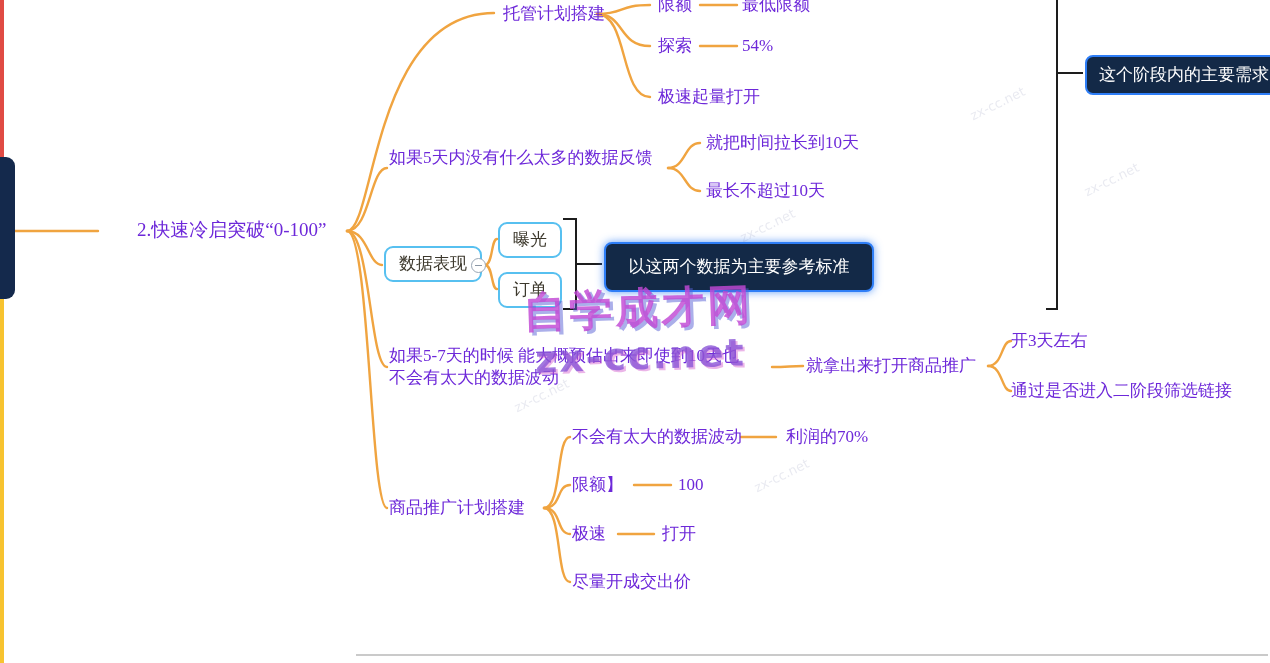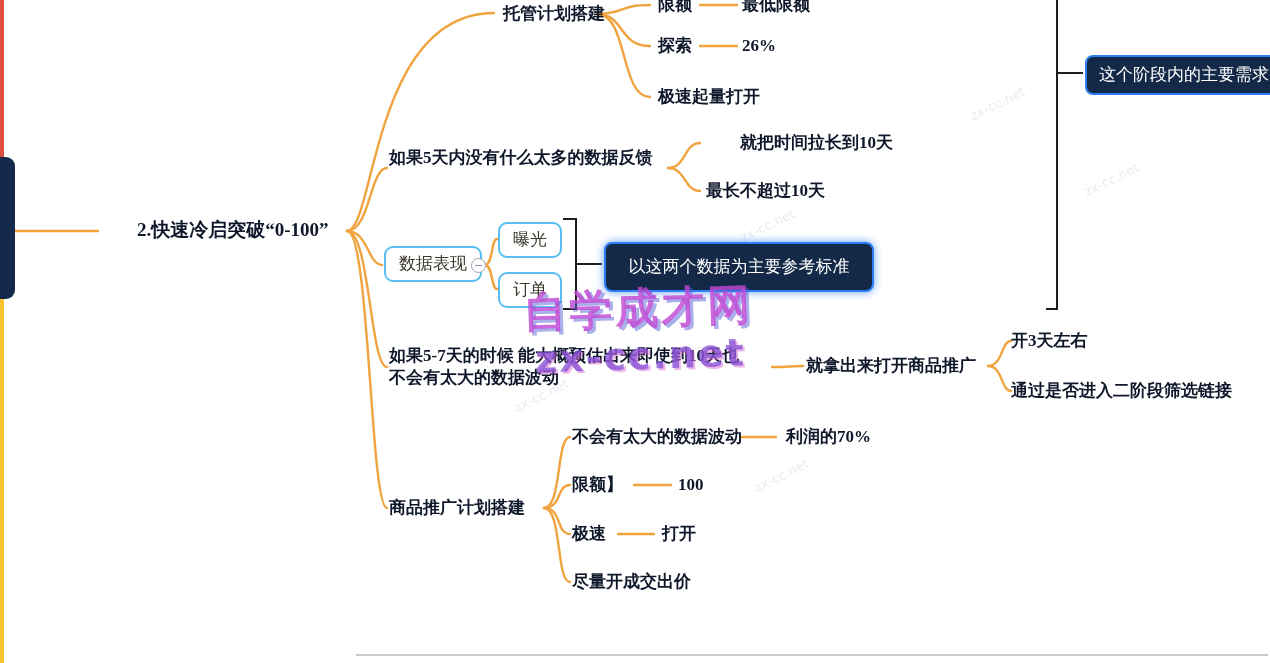--- a/index.html
+++ b/index.html
@@ -1,19 +1,19 @@
 <!DOCTYPE html>
 <html><head>
 <meta charset="utf-8">
 <style>
   html,body{margin:0;padding:0;background:#fff;}
   #stage{position:relative;width:1270px;height:663px;overflow:hidden;background:#ffffff;
          font-family:"Liberation Serif","DejaVu Serif",serif;}
   #connectors{position:absolute;left:0;top:0;z-index:1;}
-  .node{position:absolute;z-index:2;font-size:17px;line-height:22px;color:#0f172a;white-space:nowrap;font-weight:bold;}
+  .node{position:absolute;z-index:2;font-size:17px;line-height:22px;color:#6d28d9;white-space:nowrap;}
   .main-topic{font-size:19px;line-height:24px;}
   .bluebox{position:absolute;z-index:2;font-size:17px;line-height:22px;color:#3c382c;background:#fff;
            border:2px solid #57c0f0;border-radius:9px;padding:5px 13px;white-space:nowrap;text-align:right;}
   .navybox{position:absolute;z-index:3;background:#132947;color:#ffffff;border:2px solid #2e7ef7;
            border-radius:8px;font-size:17px;line-height:22px;display:flex;align-items:center;
            justify-content:center;white-space:nowrap;}
   .summary{box-shadow:0 0 9px rgba(46,126,247,.75);}
   .red-line{position:absolute;left:0;top:0;width:4px;height:232px;background:#e04b44;z-index:2;}
   .yellow-line{position:absolute;left:0;top:230px;width:4px;height:433px;background:#f7c32f;z-index:2;}
   .navy-tab{position:absolute;left:0;top:157px;width:15px;height:142px;background:#14294c;
@@ -74,25 +74,25 @@
   <div class="red-line"></div>
   <div class="yellow-line"></div>
   <div class="navy-tab"></div>
 
   <div class="node main-topic" style="left:100px;top:218px;margin-left:37px;">2.快速冷启突破“0-100”</div>
 
   <div class="node" style="left:503px;top:3px;">托管计划搭建</div>
   <div class="node" style="left:658px;top:-6px;">限额</div>
   <div class="node" style="left:742px;top:-6px;">最低限额</div>
   <div class="node" style="left:658px;top:35px;">探索</div>
-  <div class="node" style="left:742px;top:35px;">26%</div>
+  <div class="node" style="left:742px;top:35px;">54%</div>
   <div class="node" style="left:658px;top:86px;">极速起量打开</div>
 
   <div class="node" style="left:389px;top:147px;">如果5天内没有什么太多的数据反馈</div>
-  <div class="node" style="left:740px;top:132px;">就把时间拉长到10天</div>
+  <div class="node" style="left:706px;top:132px;">就把时间拉长到10天</div>
   <div class="node" style="left:706px;top:180px;">最长不超过10天</div>
 
   <div class="bluebox" style="left:384px;top:246px;">数据表现</div>
   <div class="collapse" style="left:471px;top:258px;">
     <span></span>
   </div>
   <div class="bluebox" style="left:498px;top:222px;">曝光</div>
   <div class="bluebox" style="left:498px;top:272px;">订单</div>
   <div class="navybox summary" style="left:604px;top:242px;width:266px;height:46px;">以这两个数据为主要参考标准</div>
 

